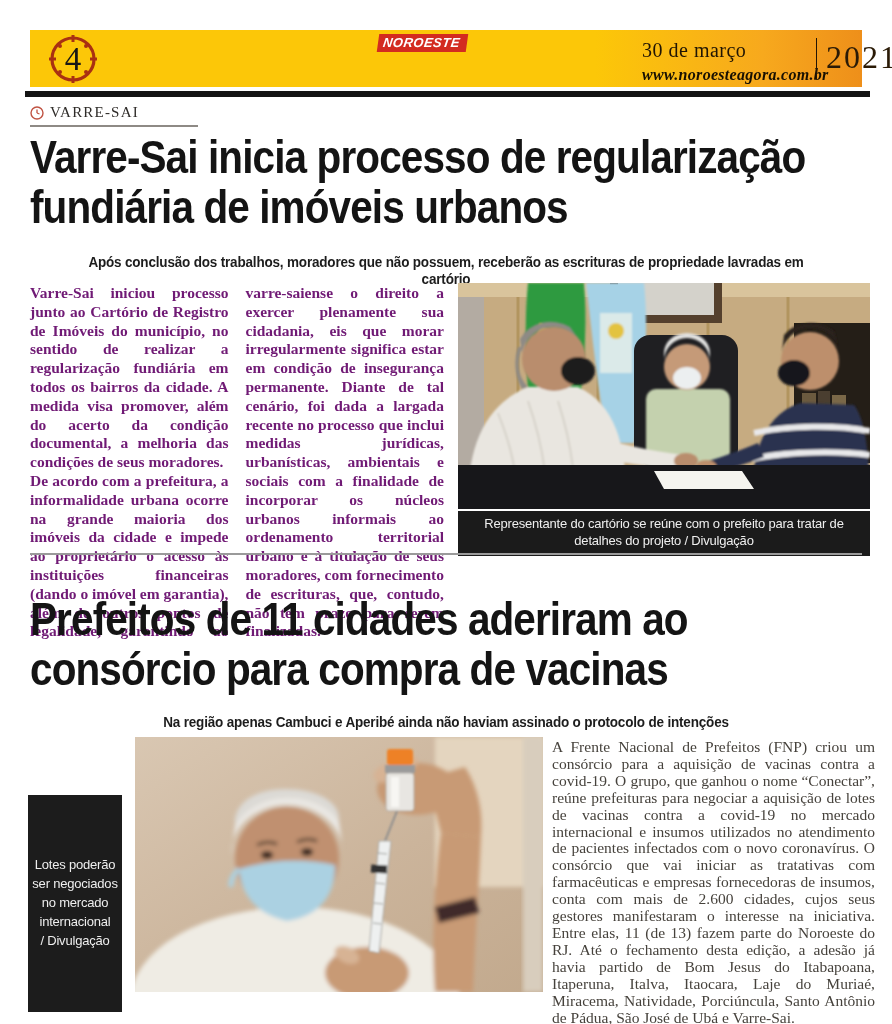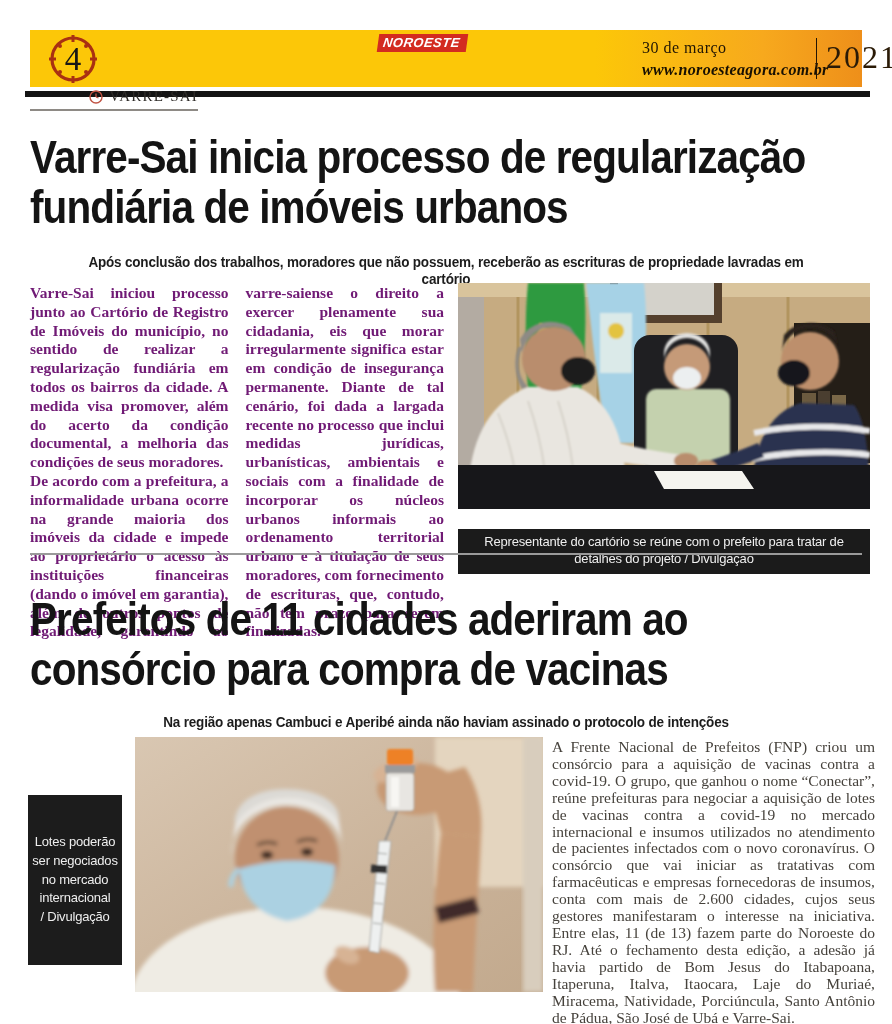--- a/index.html
+++ b/index.html
@@ -25,21 +25,21 @@
     transform:skewX(-8deg); margin-left:4px;
   }
   .logo-agora {
     display:flex; align-items:center; margin-top:-3px;
     font-family:"Liberation Sans",sans-serif; font-weight:900;
     font-size:37px; letter-spacing:-1px; color:#121212; line-height:1;
   }
   .date-block {
     position:absolute; left:612px; top:7px; width:168px; line-height:1.35;
   }
-  .date-line { font-size:16px; color:#201504; letter-spacing:.5px; }
+  .date-line { font-size:20px; color:#201504; letter-spacing:.5px; }
   .url-line  { font-size:16px; font-weight:bold; font-style:italic; color:#181002; letter-spacing:.3px; }
   .banner-divider { position:absolute; left:786px; top:8px; width:1px; height:41px; background:#221505; }
   .year { position:absolute; left:796px; top:9px; font-size:32px; color:#2a1a06; letter-spacing:2px; }
 
   .black-rule { position:absolute; left:25px; top:91px; width:845px; height:6px; background:#141414; }
 
   
   .tag {
     position:absolute; left:30px; display:flex; align-items:center; gap:6px;
     font-size:15px; letter-spacing:1.2px; color:#2e2b28;
@@ -67,30 +67,30 @@
     position:absolute; left:30px; top:284px; width:414px;
     column-count:2; column-gap:17px;
     font-size:15.5px; line-height:18.8px; text-align:justify;
     white-space:pre-line; color:#701a75;font-weight:bold;
   }
 
   
   .fig1 { position:absolute; left:458px; top:283px; width:412px; }
   .fig1 svg { display:block; width:412px; height:226px; }
   .caption-bar {
-    margin-top:20px; background:#1b1b1b; color:#efefef; text-align:center;
+    margin-top:2px; background:#1b1b1b; color:#efefef; text-align:center;
     font-family:"Liberation Sans",sans-serif; font-size:13px; line-height:1.3;
     padding:5px 14px 6px; white-space:pre-line; letter-spacing:-.2px;
   }
 
   .hr-sep { position:absolute; left:30px; top:553px; width:832px; height:2px; background:#9a9a9a; }
 
   
   .side-caption {
-    position:absolute; left:28px; top:795px; width:94px; height:170px;
+    position:absolute; left:28px; top:795px; width:94px; height:217px;
     background:#1c1c1c; color:#eeeeee; display:flex; align-items:center; justify-content:center;
     text-align:center; font-family:"Liberation Sans",sans-serif; font-size:13px;
     line-height:1.45; white-space:pre-line; letter-spacing:-.2px; padding:4px;
   }
   .fig2 { position:absolute; left:135px; top:737px; width:408px; height:255px; }
   .fig2 svg { display:block; width:408px; height:255px; }
   .body2 {
     position:absolute; left:552px; top:739px; width:323px;
     font-size:15.5px; line-height:16.9px; text-align:justify; color:#46423c;
   }
@@ -128,21 +128,21 @@
     <div class="date-block">
       <div class="date-line">30 de março</div>
       <div class="url-line">www.noroesteagora.com.br</div>
     </div>
     <div class="banner-divider"></div>
     <div class="year">2021</div>
   </header>
 
   <div class="black-rule"></div>
 
-  <div class="tag" style="top:88px;justify-content:flex-end;">
+  <div class="tag" style="top:104px;">
     <svg width="14" height="14" viewBox="0 0 14 14">
       <circle cx="7" cy="7" r="6" fill="none" stroke="#c05343" stroke-width="1.4"></circle>
       <line x1="7" y1="7" x2="7" y2="3.5" stroke="#c05343" stroke-width="1.3"></line>
       <line x1="7" y1="7" x2="9.5" y2="8" stroke="#c05343" stroke-width="1.3"></line>
     </svg>
     <span>VARRE-SAI</span>
   </div>
 
   <h1 class="headline" style="top:132px;">Varre-Sai inicia processo de regularização
 fundiária de imóveis urbanos</h1>

